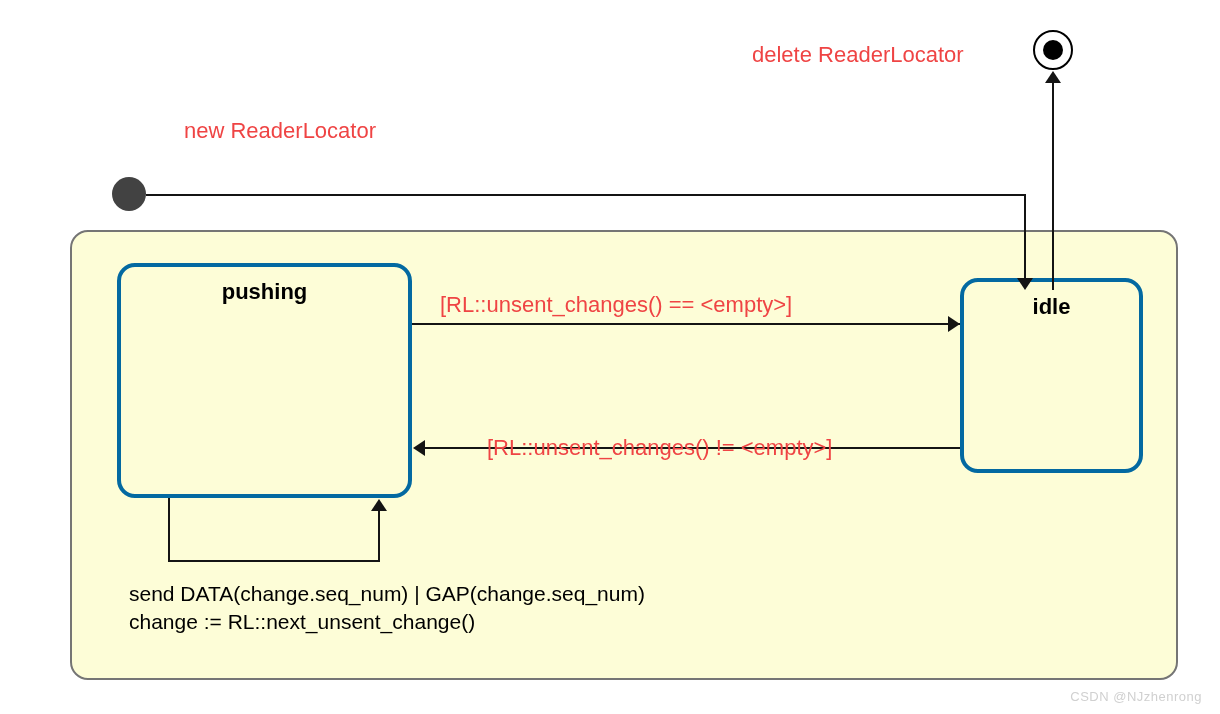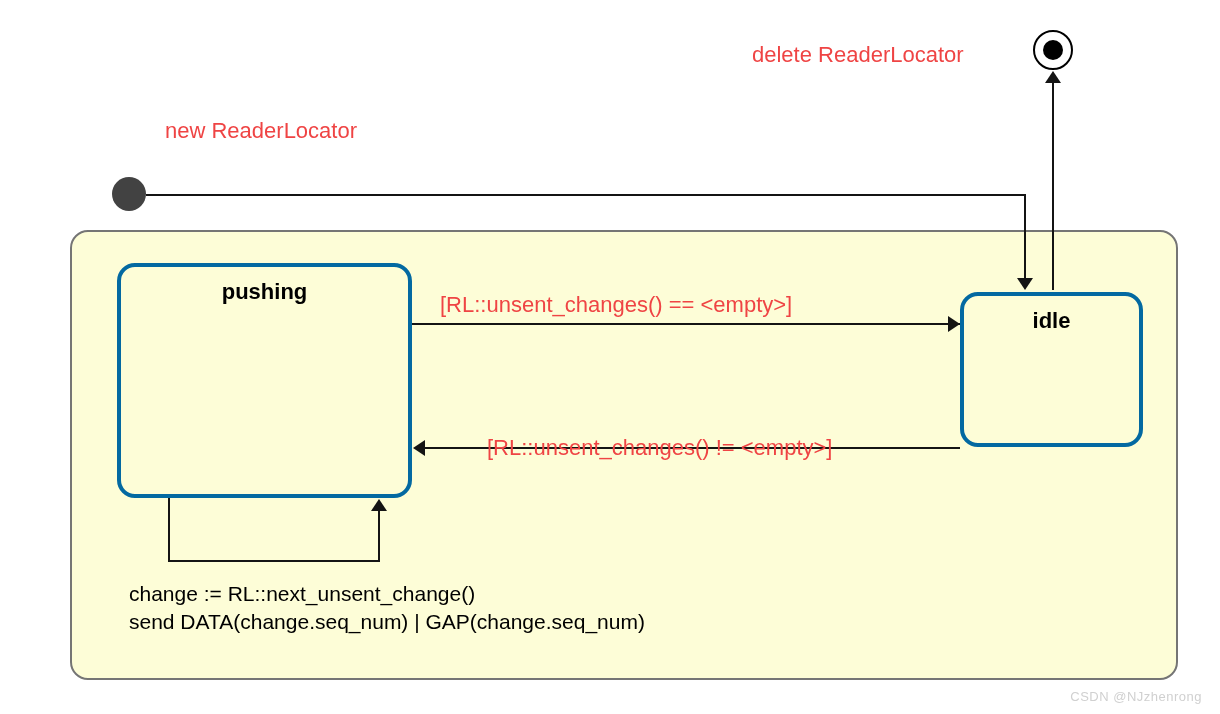--- a/index.html
+++ b/index.html
@@ -15,32 +15,32 @@
     .arrow-head { position: absolute; width: 0; height: 0; border-style: solid; }
     .watermark { position: absolute; color: #d0d0d0; font-size: 13px; letter-spacing: 0.5px; margin-top: 29px; }
     .action-text { position: absolute; font-size: 21px; color: #000; line-height: 1.35; white-space: nowrap; }
   </style>
 </head>
 <body>
 
 <div class="container" style="left:70px; top:230px; width:1108px; height:450px;"></div>
 
 <div class="initial-node" style="left:112px; top:177px;"></div>
-<div class="label" style="left:165px; top:118px;">new ReaderLocator</div>
+<div class="label" style="left:184px; top:118px;">new ReaderLocator</div>
 
 <div class="final-node" style="left:1033px; top:30px;">
   <div class="final-node-inner"></div>
 </div>
 <div class="label" style="left:752px; top:42px;">delete ReaderLocator</div>
 
 <div class="state" style="left:117px; top:263px; width:295px; height:235px;">
   <div class="state-title">pushing</div>
 </div>
 
-<div class="state" style="left:960px; top:292px; width:183px; height:155px;">
+<div class="state" style="left:960px; top:278px; width:183px; height:195px;">
   <div class="state-title">idle</div>
 </div>
 
 <div class="arrow-line" style="left:146px; top:194px; width:880px; height:2px;"></div>
 <div class="arrow-line" style="left:1024px; top:194px; width:2px; height:88px;"></div>
 <div class="arrow-head" style="left:1017px; top:278px; border-width:12px 8px 0 8px; border-color:#141414 transparent transparent transparent;"></div>
 
 <div class="arrow-line" style="left:1052px; top:82px; width:2px; height:208px;"></div>
 <div class="arrow-head" style="left:1045px; top:71px; border-width:0 8px 12px 8px; border-color:transparent transparent #141414 transparent;"></div>
 
@@ -51,17 +51,17 @@
 <div class="arrow-line" style="left:424px; top:447px; width:536px; height:2px;"></div>
 <div class="arrow-head" style="left:413px; top:440px; border-width:8px 12px 8px 0; border-color:transparent #141414 transparent transparent;"></div>
 <div class="label" style="left:487px; top:435px;">[RL::unsent_changes() != &lt;empty&gt;]</div>
 
 <div class="arrow-line" style="left:168px; top:498px; width:2px; height:62px;"></div>
 <div class="arrow-line" style="left:168px; top:560px; width:212px; height:2px;"></div>
 <div class="arrow-line" style="left:378px; top:510px; width:2px; height:52px;"></div>
 <div class="arrow-head" style="left:371px; top:499px; border-width:0 8px 12px 8px; border-color:transparent transparent #141414 transparent;"></div>
 
 <div class="action-text" style="left:105px; top:580px;">
+  <div style="padding-left:24px;">send DATA(change.seq_num) | GAP(change.seq_num)</div>
   <div style="padding-left:24px;">change := RL::next_unsent_change()</div>
-  <div style="padding-left:24px;">send DATA(change.seq_num) | GAP(change.seq_num)</div>
 </div>
 
 <div class="watermark" style="right:18px; bottom:10px;">CSDN @NJzhenrong</div>
 
 </body></html>

